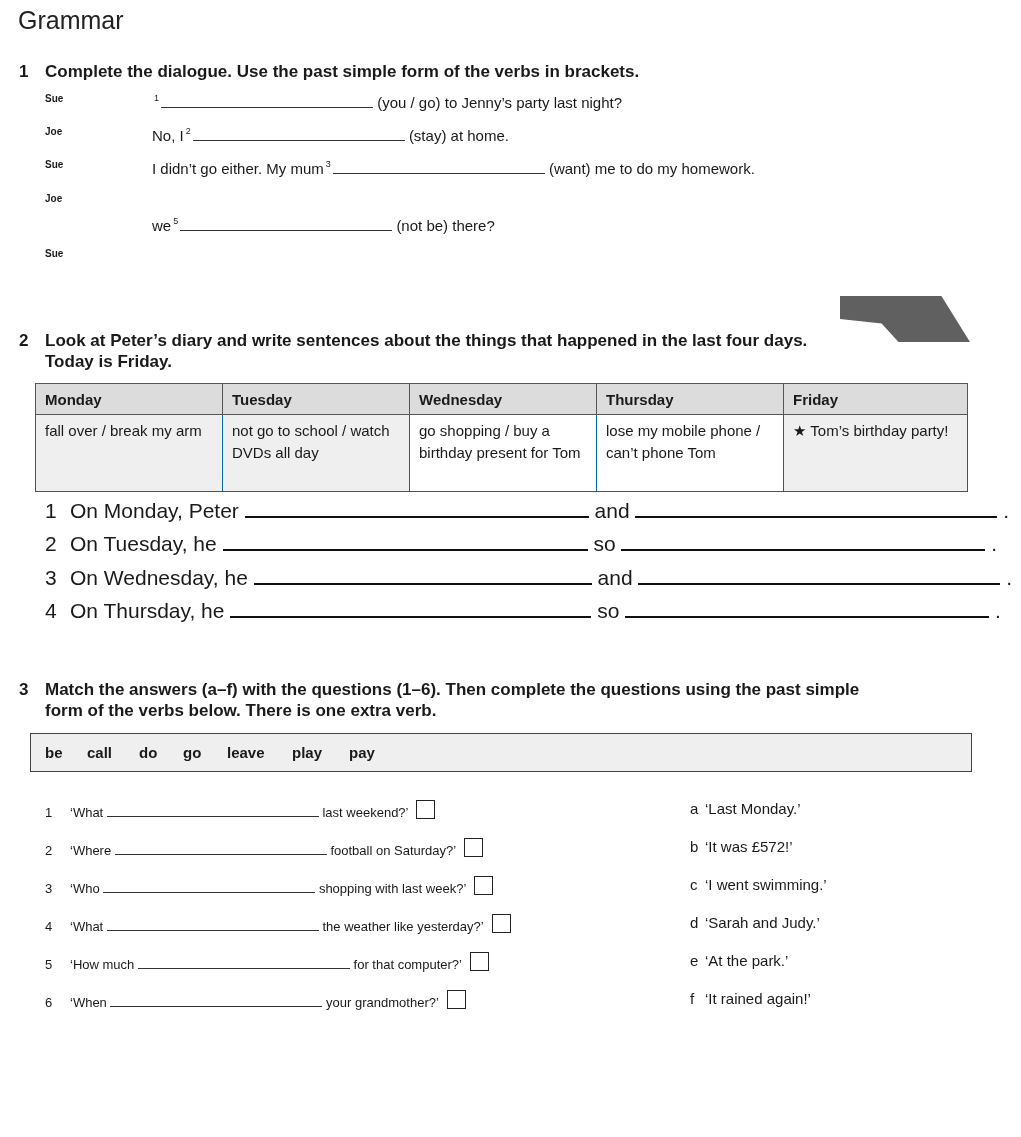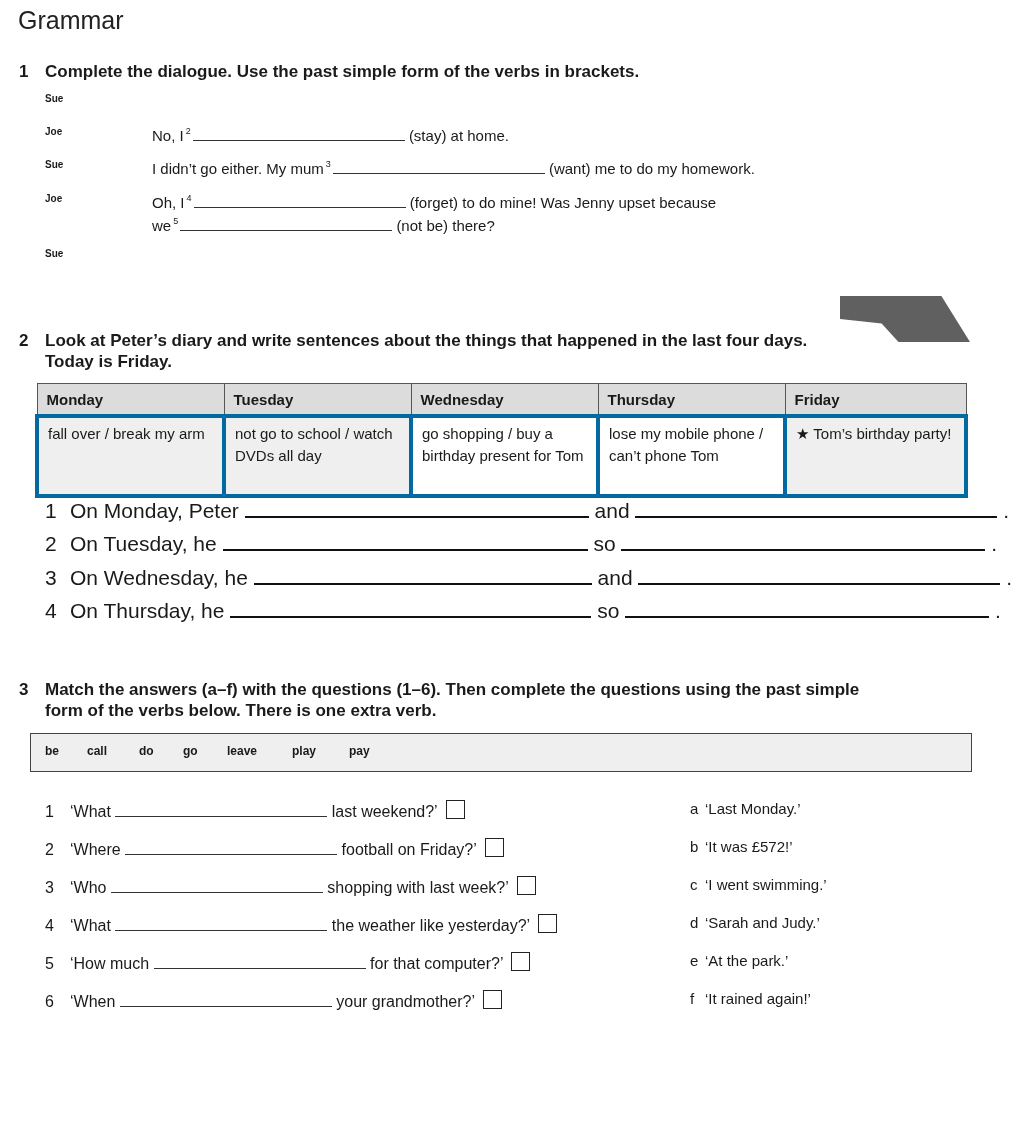--- a/index.html
+++ b/index.html
@@ -24,32 +24,32 @@
   table.diary {
     position: absolute; left: 35px; top: 383px; width: 933px;
     border-collapse: collapse; font-size: 15px;
   }
   table.diary th {
     background: #dcdcdc; text-align: left; font-weight: bold;
     padding: 5px 9px; border: 1px solid #555; height: 20px;
   }
   table.diary td {
     vertical-align: top; padding: 5px 9px; line-height: 22px;
-    border: 4px solid #0369a1; height: 66px;
+    border: 1px solid #0369a1; height: 66px;
   }
   td.shaded { background: #efefef; }
   .sent { position: absolute; left: 45px; font-size: 21px; white-space: nowrap; }
   .sent .n { display: inline-block; width: 25px; }
   .thick { display: inline-block; border-bottom: 2px solid #111; height: 14px; vertical-align: baseline; }
   .verb-box {
     position: absolute; left: 30px; top: 733px; width: 940px; height: 37px;
     border: 1px solid #444; background: #efefef;
   }
-  .verb { position: absolute; top: 10px; font-weight: bold; font-size: 12px; }
-  .q { position: absolute; left: 45px; font-size: 16px; white-space: nowrap; }
+  .verb { position: absolute; top: 10px; font-weight: bold; font-size: 15px; }
+  .q { position: absolute; left: 45px; font-size: 13px; white-space: nowrap; }
   .q .n { display: inline-block; width: 25px; }
   .chk {
     display: inline-block; width: 17px; height: 17px; border: 1.5px solid #222;
     vertical-align: -2px; margin-left: 8px; background: #fff; cursor: pointer;
   }
   .ans { position: absolute; left: 690px; font-size: 15px; white-space: nowrap; }
   .ans .l { display: inline-block; width: 15px; }
 </style>
 </head>
 <body>
@@ -57,41 +57,41 @@
 <div class="abs page-title">Grammar</div>
 
 <div class="abs ex-head" style="left:0;top:61px;width:1021px;height:22px;">
   <span class="ex-num">1</span>
   <span class="ex-text">Complete the dialogue. Use the past simple form of the verbs in brackets.</span>
 </div>
 
 <div>
   <div class="abs" style="left:0;top:93px;width:1000px;height:20px;">
     <span class="speaker">Sue</span>
+    <span class="line-text">
+      <span></span><sup>1</sup><span class="blank" style="width:212px"></span>
+      <span>(you / go) to Jenny’s party last night?</span>
+    </span>
   </div>
   <div class="abs" style="left:0;top:126px;width:1000px;height:20px;">
     <span class="speaker">Joe</span>
     <span class="line-text">
       <span>No, I</span><sup>2</sup><span class="blank" style="width:212px"></span>
       <span>(stay) at home.</span>
     </span>
   </div>
   <div class="abs" style="left:0;top:159px;width:1000px;height:20px;">
     <span class="speaker">Sue</span>
     <span class="line-text">
       <span>I didn’t go either. My mum</span><sup>3</sup><span class="blank" style="width:212px"></span>
       <span>(want) me to do my homework.</span>
     </span>
   </div>
   <div class="abs" style="left:0;top:193px;width:1000px;height:20px;">
     <span class="speaker">Joe</span>
-    <span class="line-text">
-      <span>Oh, I</span><sup>4</sup><span class="blank" style="width:212px"></span>
-      <span>(forget) to do mine! Was Jenny upset because</span>
-    </span>
   </div>
   <div class="abs" style="left:0;top:216px;width:1000px;height:20px;">
     <span class="line-text">
       <span>we</span><sup>5</sup><span class="blank" style="width:212px"></span>
       <span>(not be) there?</span>
     </span>
   </div>
   <div class="abs" style="left:0;top:248px;width:1000px;height:20px;">
     <span class="speaker">Sue</span>
   </div>
@@ -173,21 +173,21 @@
 
 <div>
   <div class="q" style="top:800px">
     <span class="n">1</span><span>‘What</span>
     <span class="blank" style="width:212px"></span>
     <span>last weekend?’</span><span class="chk"></span>
   </div>
   <div class="q" style="top:838px">
     <span class="n">2</span><span>‘Where</span>
     <span class="blank" style="width:212px"></span>
-    <span>football on Friday?’</span><span class="chk"></span>
+    <span>football on Saturday?’</span><span class="chk"></span>
   </div>
   <div class="q" style="top:876px">
     <span class="n">3</span><span>‘Who</span>
     <span class="blank" style="width:212px"></span>
     <span>shopping with last week?’</span><span class="chk"></span>
   </div>
   <div class="q" style="top:914px">
     <span class="n">4</span><span>‘What</span>
     <span class="blank" style="width:212px"></span>
     <span>the weather like yesterday?’</span><span class="chk"></span>

